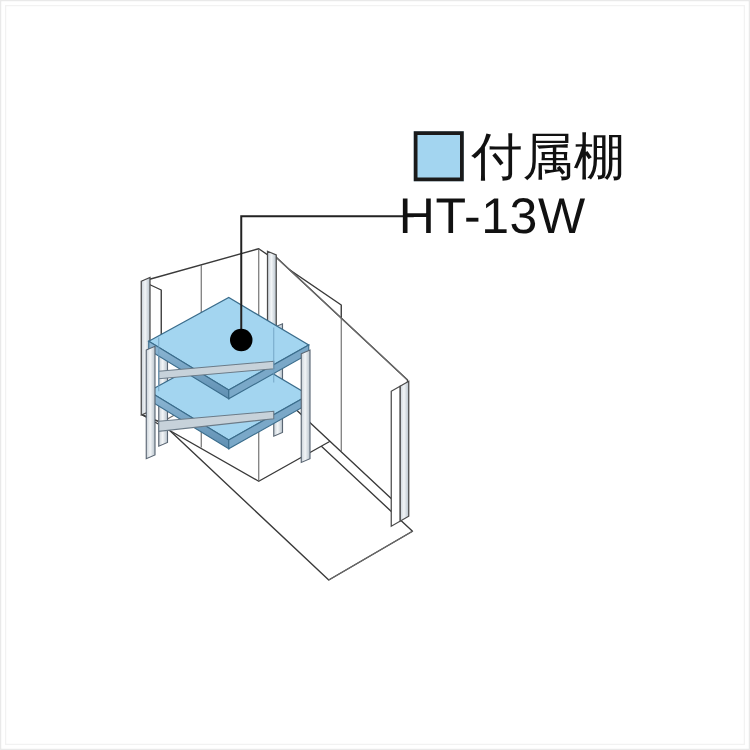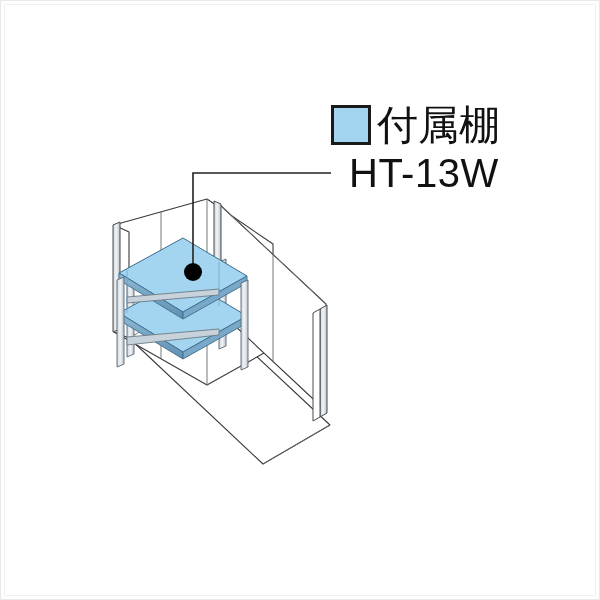--- a/index.html
+++ b/index.html
@@ -64,21 +64,21 @@
     font-size: 41px;
     line-height: 1;
     color: #111111;
     font-family: "DejaVu Sans", sans-serif;
     letter-spacing: 0px;
     white-space: nowrap;
     text-align: right;
   }
   .part-code {
     position: absolute;
-    left: 348px;
+    left: 318px;
     top: 152px;
     font-size: 40px;
     line-height: 1;
     color: #111111;
     font-family: "Liberation Sans", sans-serif;
     white-space: nowrap;
     letter-spacing: 0.5px;
   }
 </style>
 </head>

